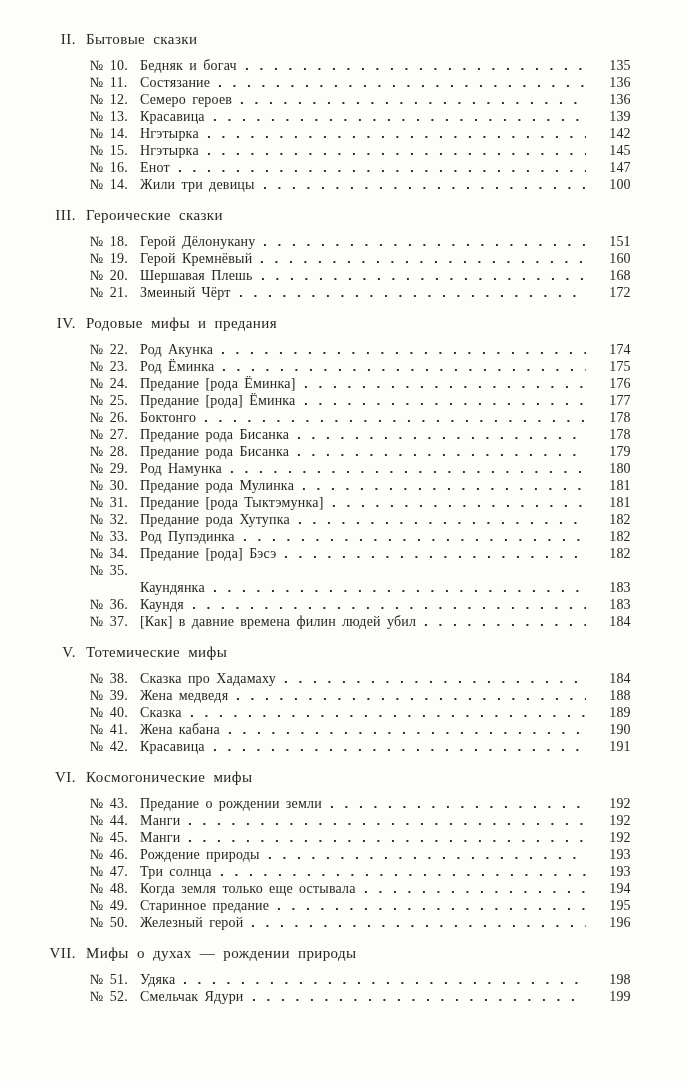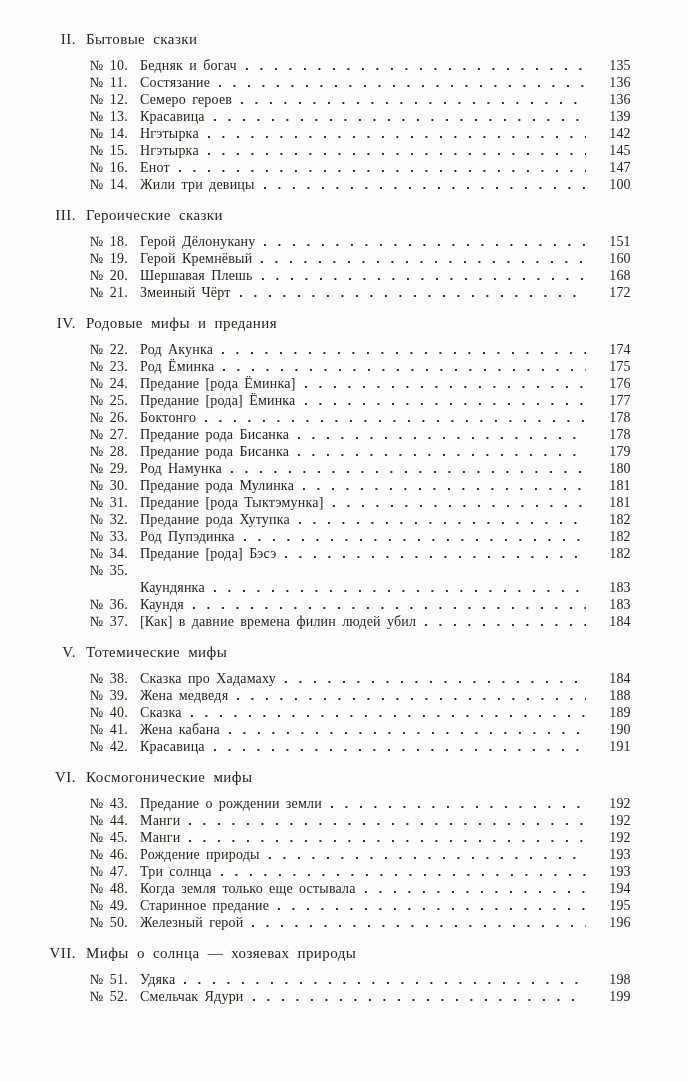--- a/index.html
+++ b/index.html
@@ -349,21 +349,21 @@
         <div class="entry-row">
           <span class="entry-no">№ 50.</span>
           <span class="entry-title">Железный герой</span>
           <span class="dot-leader"></span>
           <span class="entry-page">196</span>
         </div>
       </section>
       <section class="toc-section">
         <div class="section-header">
           <span class="section-numeral">VII.</span>
-          <span class="section-title">Мифы о солнца — хозяевах природы</span>
+          <span class="section-title">Мифы о духах — рождении природы</span>
         </div>
         <div class="entry-row">
           <span class="entry-no">№ 51.</span>
           <span class="entry-title">Удяка</span>
           <span class="dot-leader"></span>
           <span class="entry-page">198</span>
         </div>
         <div class="entry-row">
           <span class="entry-no">№ 52.</span>
           <span class="entry-title">Смельчак Ядури</span>

